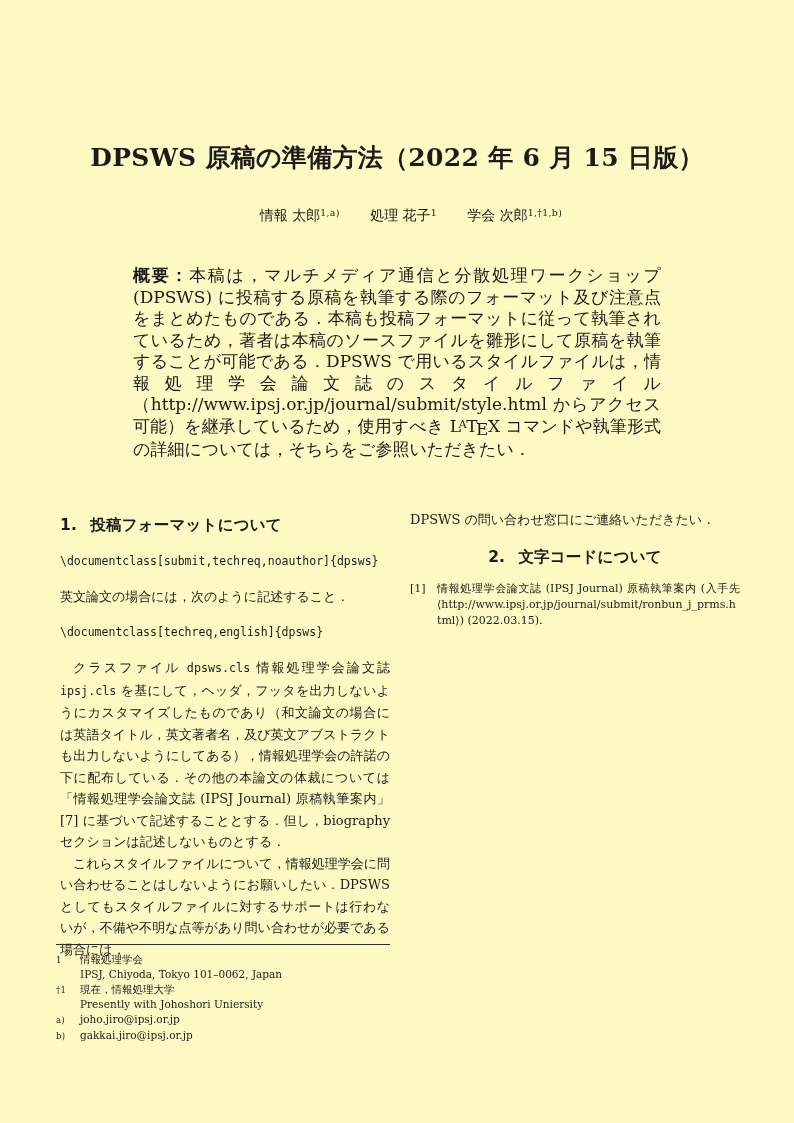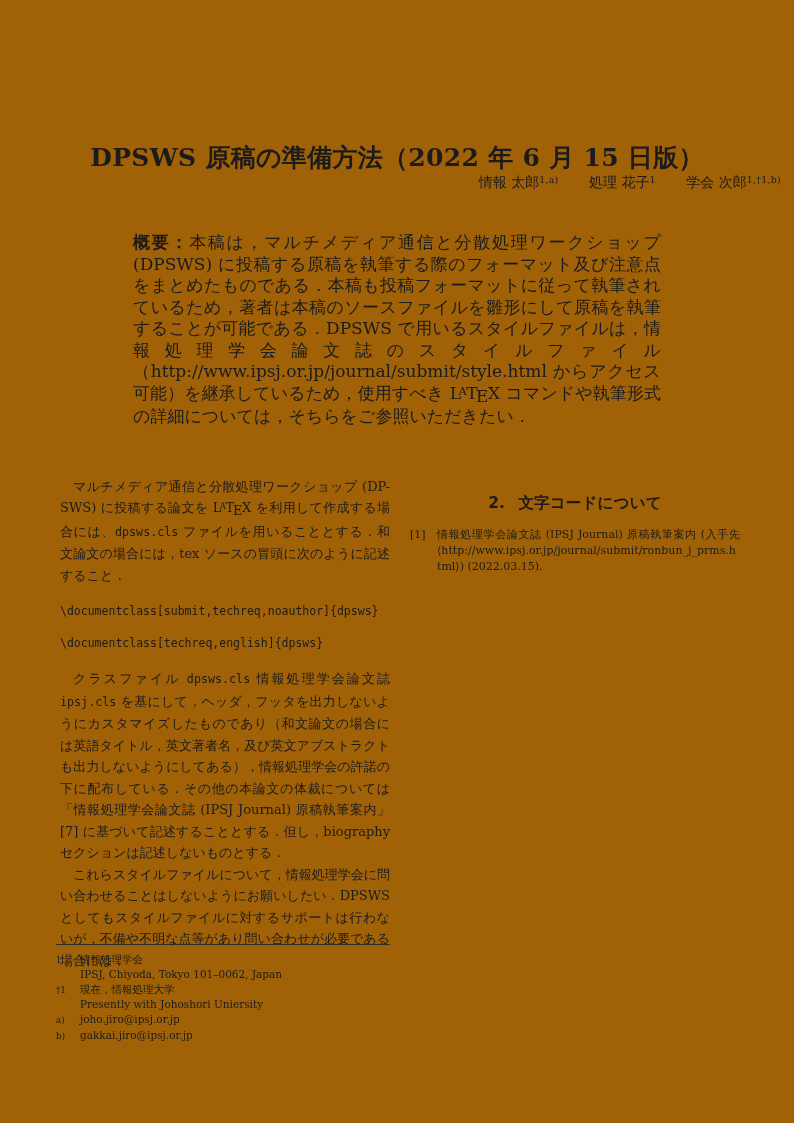--- a/index.html
+++ b/index.html
@@ -1,36 +1,37 @@
 <!DOCTYPE html>
 <html><head>
 <meta charset="utf-8">
 <style>
   html,body{margin:0;padding:0;background:#e8e8e8;}
   .page{
     position:relative;
     width:794px;height:1123px;
     margin:0 auto;
-    background:#a16207;
+    background:#fef9c3;
     color:#1b1b1b;
     box-sizing:border-box;
     padding-top:141px;
     font-family:"DejaVu Serif","Liberation Serif",serif;
     overflow:hidden;
   }
   .title{
     margin:0;
     text-align:center;
     font-size:25px;
     font-weight:700;
     letter-spacing:0.3px;
     font-family:"DejaVu Serif","Liberation Serif",serif;
   }
   .authors{
-    text-align:right;
+    margin-top:33px;
+    text-align:center;
     font-size:14px;
     padding-left:28px;
   }
   .author{margin:0 13px;white-space:nowrap;}
   .author sup{
     font-size:67%;
     vertical-align:baseline;
     position:relative;top:-0.45em;
     letter-spacing:0.3px;
   }
@@ -127,34 +128,36 @@
     <span class="author"><span>情報 太郎</span><sup>1,a)</sup></span>
     <span class="author"><span>処理 花子</span><sup>1</sup></span>
     <span class="author"><span>学会 次郎</span><sup>1,†1,b)</sup></span>
   </div>
 
   <div class="abstract"><span class="ab-label">概要：</span><span><span>本稿は，マルチメディア通信と分散処理ワークショップ (DPSWS) に投稿する原稿を執筆する際のフォーマット及び注意点をまとめたものである．本稿も投稿フォーマットに従って執筆されているため，著者は本稿のソースファイルを雛形にして原稿を執筆することが可能である．DPSWS で用いるスタイルファイルは，情報処理学会論文誌のスタイルファイル（http://www.ipsj.or.jp/journal/submit/style.html からアクセス可能）を継承しているため，使用すべき </span><span class="latex"><span>L</span><span class="lx-a">A</span><span>T</span><span class="lx-e">E</span><span>X</span></span><span> コマンドや執筆形式の詳細については，そちらをご参照いただきたい．</span></span></div>
 
   <div class="columns">
 
     <div class="col">
+      <h2 class="sec"><span class="num">1.</span><span>投稿フォーマットについて</span></h2>
 
-      <p class="body indent"><span>マルチメディア通信と分散処理ワークショップ (DP-SWS) に投稿する論文を </span><span class="latex"><span>L</span><span class="lx-a">A</span><span>T</span><span class="lx-e">E</span><span>X</span></span><span> を利用して作成する場合には、</span><span class="mono">dpsws.cls</span><span> ファイルを用いることとする．和文論文の場合には，tex ソースの冒頭に次のように記述すること．</span></p>
 
       <div class="codeline">\documentclass[submit,techreq,noauthor]{dpsws}</div>
 
+      <p class="body"><span>英文論文の場合には，次のように記述すること．</span></p>
 
       <div class="codeline">\documentclass[techreq,english]{dpsws}</div>
 
       <p class="body indent"><span>クラスファイル </span><span class="mono">dpsws.cls</span><span> 情報処理学会論文誌 </span><span class="mono">ipsj.cls</span><span> を基にして，ヘッダ，フッタを出力しないようにカスタマイズしたものであり（和文論文の場合には英語タイトル，英文著者名，及び英文アブストラクトも出力しないようにしてある），情報処理学会の許諾の下に配布している．その他の本論文の体裁については「情報処理学会論文誌 (IPSJ Journal) 原稿執筆案内」[7] に基づいて記述することとする．但し，biography セクションは記述しないものとする．</span></p>
 
       <p class="body indent"><span>これらスタイルファイルについて，情報処理学会に問い合わせることはしないようにお願いしたい．DPSWS としてもスタイルファイルに対するサポートは行わないが，不備や不明な点等があり問い合わせが必要である場合には，</span></p>
     </div>
 
     <div class="col">
+      <p class="body"><span>DPSWS の問い合わせ窓口にご連絡いただきたい．</span></p>
 
       <h2 class="sec sec2"><span class="num">2.</span><span>文字コードについて</span></h2>
 
 
 
       <div class="ref">
         <span class="lab">[1]</span>
         <span class="txt">情報処理学会論文誌 (IPSJ Journal) 原稿執筆案内 (入手先 ⟨http://www.ipsj.or.jp/journal/submit/ronbun_j_prms.html⟩) (2022.03.15).</span>
       </div>
     </div>

